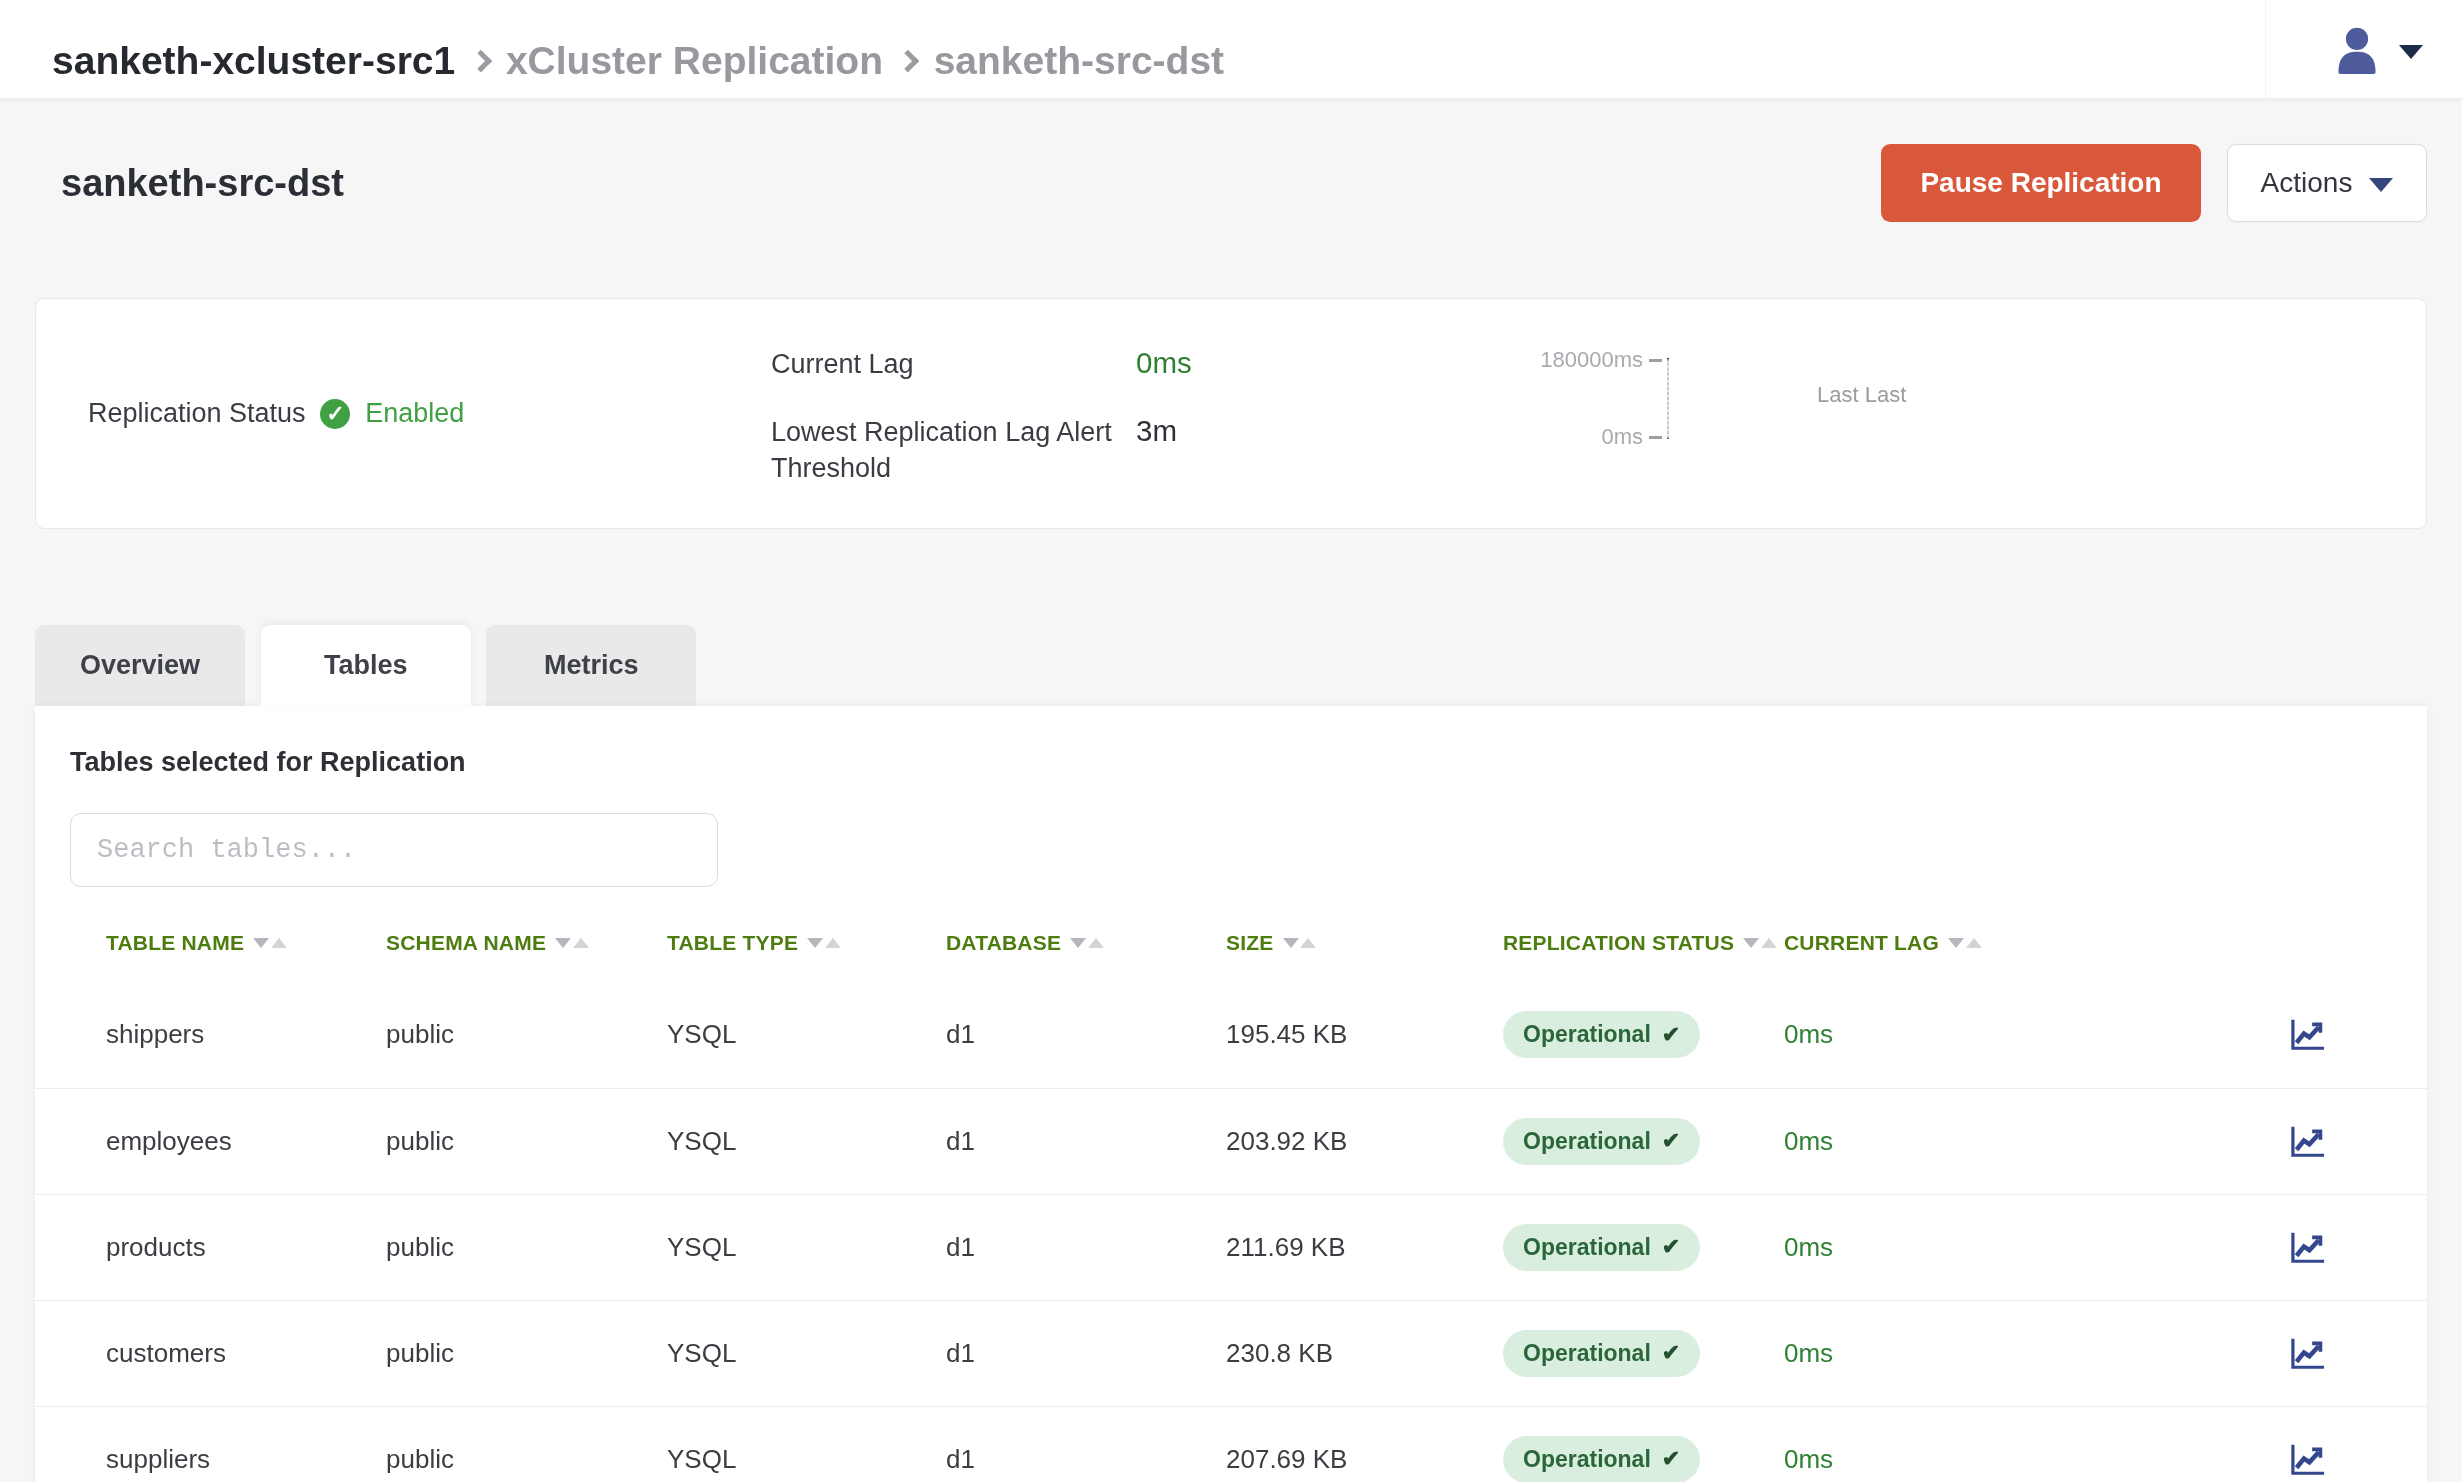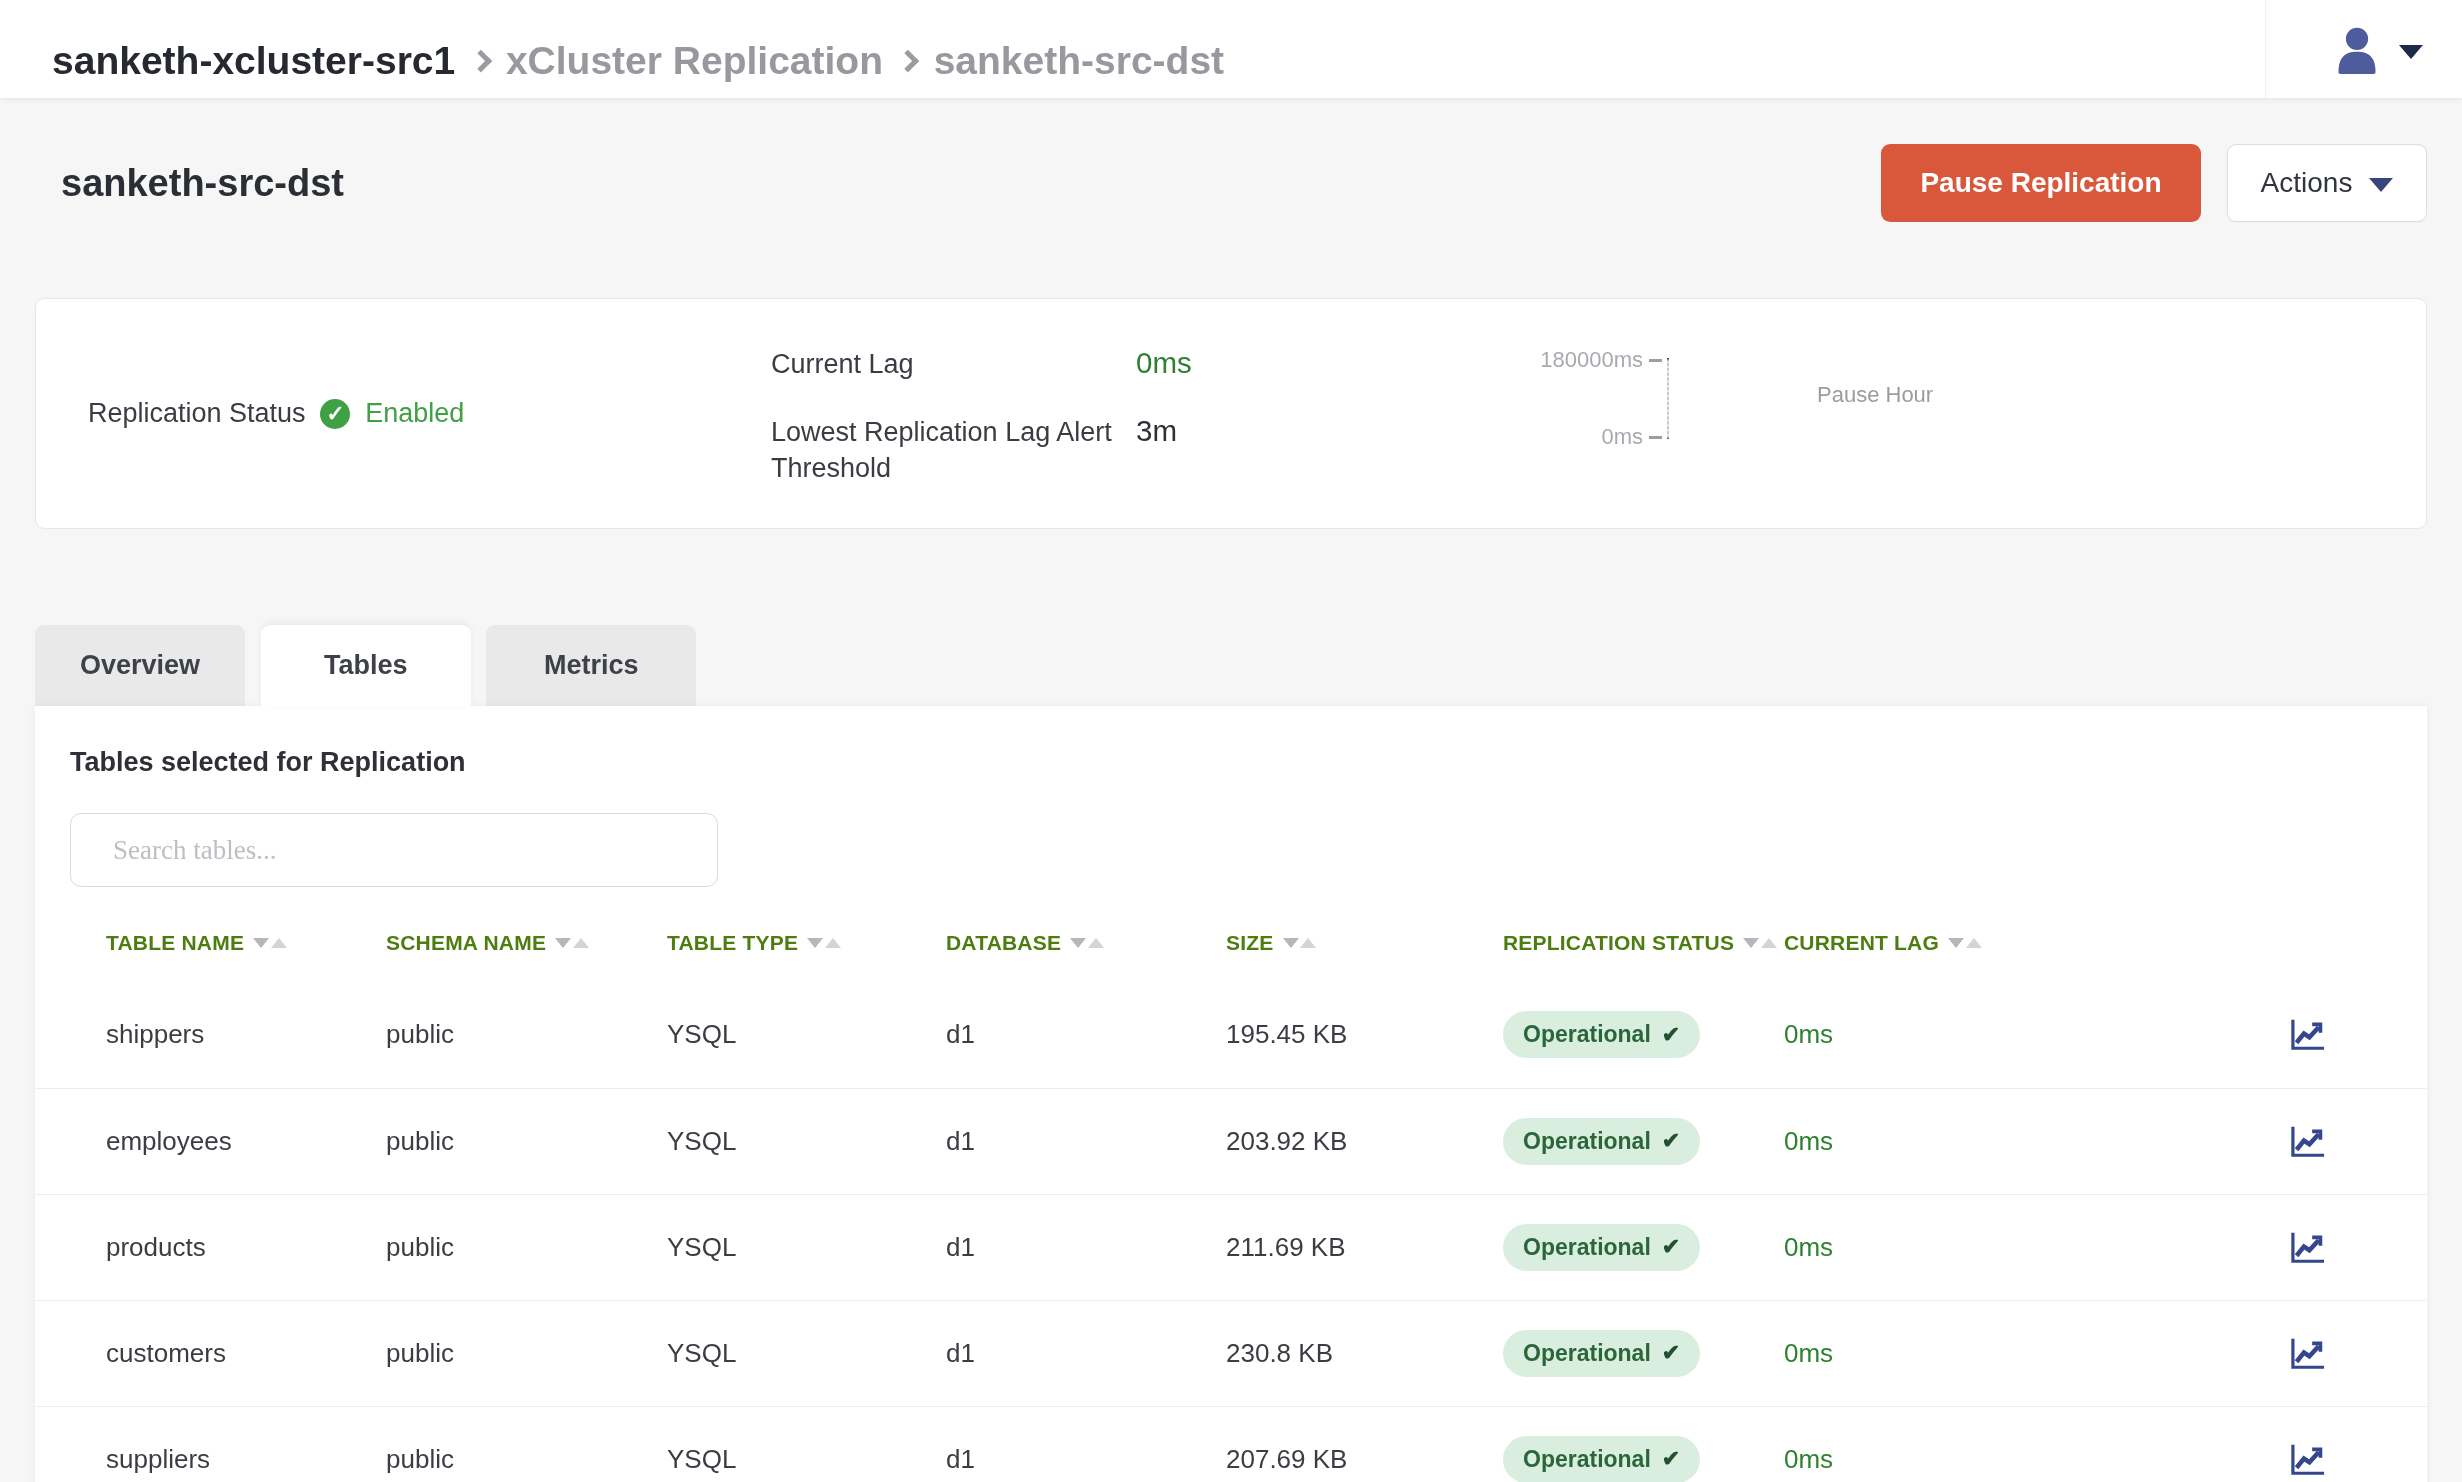--- a/index.html
+++ b/index.html
@@ -59,21 +59,21 @@
   
   .tabs { display:flex; gap:15.7px; margin-top:96px;font-weight:bold; }
   .tab { width:210px; height:81px; border-radius:9.2px 9.2px 0 0; display:flex; align-items:center;
          justify-content:center; font-size:27px; color:#3E4147; background:#E9E9EA; cursor:pointer; }
   .tab.active { background:#fff; box-shadow:0 -2.8px 7.4px rgba(0,0,0,0.05); position:relative; z-index:2; }
 
   
   .panel { background:#fff; box-shadow:0 0 7.4px rgba(0,0,0,0.05); min-height:803px; position:relative; }
   .panel-heading { font-size:27px; font-weight:700; color:#2E3036; padding:41px 0 0 35px; }
   .search-input { margin:35px 0 0 35px; width:648px; height:74px; border:1.8px solid #DBDBDF; border-radius:11px;
-                  font-size:27px; font-family:Liberation Serif, serif; padding:0 42px; color:#33363C; outline:none; }
+                  font-size:27px; font-family:Liberation Mono, monospace; padding:0 26px; color:#33363C; outline:none; }
   .search-input::placeholder { color:#BDBDC4; }
 
   .grid-cols { display:grid; grid-template-columns:280px 281px 279px 280px 277px 281px 305px 1fr;
                align-items:center; padding-left:71px; padding-right:100px; }
   .thead { height:78px; margin-top:16.6px; }
   .th { font-size:21px; font-weight:700; color:#4d7c0f; letter-spacing:0.2px; display:flex; align-items:center; gap:9.2px; }
   .sort { display:inline-flex; align-items:center; gap:1.8px; }
   .sort-down { width:0; height:0; border-left:8.3px solid transparent; border-right:8.3px solid transparent;
                border-top:10px solid #B6B6BC; }
   .sort-up { width:0; height:0; border-left:8.3px solid transparent; border-right:8.3px solid transparent;
@@ -133,21 +133,21 @@
       <div class="lag-value">3m</div>
     </div>
     <div class="lag-chart-wrap">
       <div class="lag-chart">
         <div class="y-labels">
           <span class="y-tick">180000ms</span>
           <span class="y-tick">0ms</span>
         </div>
         <div class="plot"></div>
       </div>
-      <div class="x-label">Pause Hour</div>
+      <div class="x-label">Last Last</div>
     </div>
   </div>
 
   <div class="tabs">
     <div class="tab">Overview</div>
     <div class="tab active">Tables</div>
     <div class="tab">Metrics</div>
   </div>
 
   <div class="panel">

